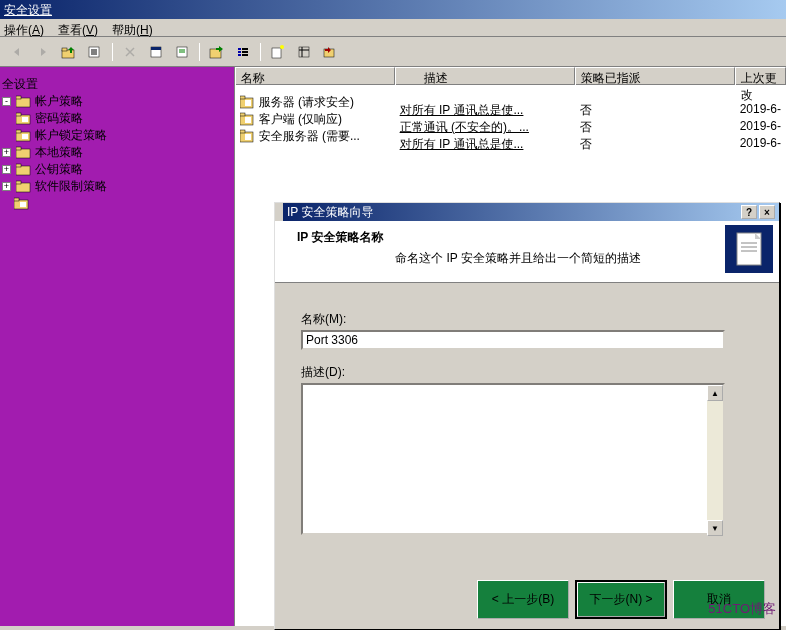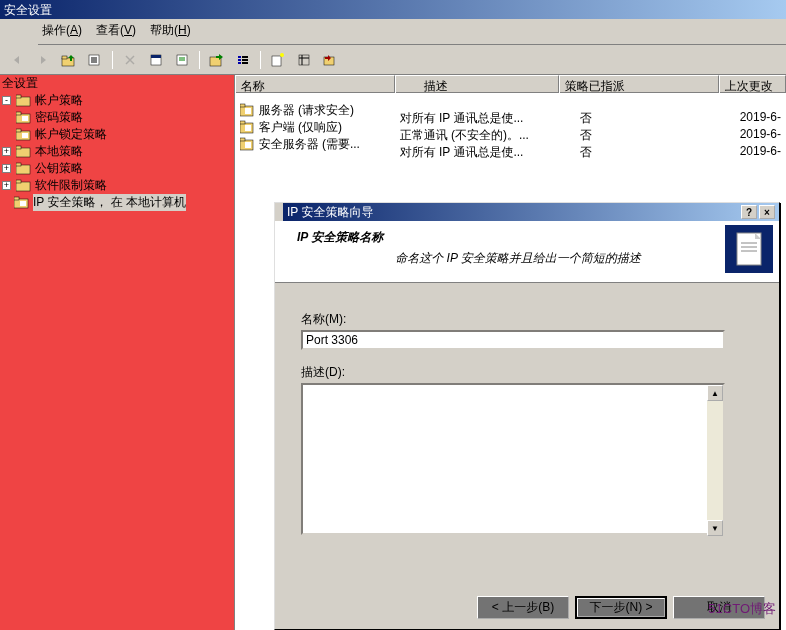--- a/index.html
+++ b/index.html
@@ -1,71 +1,71 @@
 <!DOCTYPE html>
 <html><head>
 <meta charset="utf-8">
 <style>
 * { box-sizing: border-box; margin: 0; padding: 0; font-family: "SimSun", "Microsoft YaHei", sans-serif; font-size: 12px; }
 body { background: #d4d0c8; width: 786px; height: 630px; overflow: hidden; position: relative; }
 
-.titlebar { background: linear-gradient(to right, #0a246a, #a6caf0); height: 19px; color: #fff; padding: 2px 4px; font-size: 12px; }
-
-.menubar { background: #d4d0c8; border-bottom: 1px solid #808080; padding: 3px 4px; height: 26px; display: flex; gap: 14px; margin-left: 38px; }
+.titlebar { background: linear-gradient(to right, #0a246a, #a6caf0); height: 19px; color: #fff; padding: 2px 4px; font-size: 12px; text-decoration: underline; }
+
+.menubar { background: #d4d0c8; border-bottom: 1px solid #808080; padding: 3px 4px; height: 18px; display: flex; gap: 14px; }
 .menu-item { cursor: default; }
 .menu-item .hotkey { text-decoration: underline; }
 
 .toolbar { background: #d4d0c8; border-bottom: 1px solid #808080; padding: 3px 6px; height: 30px; display: flex; align-items: center; gap: 4px; }
 .tool-btn { width: 22px; height: 22px; border: 1px solid transparent; display: flex; align-items: center; justify-content: center; }
 .tool-sep { width: 1px; height: 18px; background: #808080; margin: 0 2px; border-right: 1px solid #fff; }
 .tool-btn.dis svg { opacity: 0.45; }
 
 .workarea { display: flex; height: 559px; }
-.tree-panel { width: 260px; background: #ef4444; border-right: 1px solid #808080; padding: 0 0 0 0; overflow: hidden; }
+.tree-panel { width: 260px; background: #a21caf; border-right: 1px solid #808080; padding: 9px 0 0 0; overflow: hidden; }
 .tree-node { padding: 1px 2px; white-space: nowrap; display: flex; align-items: center; gap: 3px; height: 17px; }
 .tree-node.indent1 { padding-left: 16px; }
 .tree-node.sel span.label { background: #d4d0c8; }
 .tree-exp { width: 9px; height: 9px; border: 1px solid #808080; display: inline-flex; align-items: center; justify-content: center; font-size: 9px; line-height: 7px; background: #fff; margin-right: 2px; }
 
 .list-panel { flex: 1; background: #fff; position: relative; }
 .list-header { display: flex; background: #d4d0c8; border-bottom: 1px solid #808080; height: 18px; }
 .list-header .col { border-right: 1px solid #808080; border-top: 1px solid #fff; border-left: 1px solid #fff; padding: 2px 5px; height: 18px; }
 .col.c-name { width: 160px; }
-.col.c-desc { width: 164px; padding-left: 28px; }
+.col.c-desc { width: 180px; padding-left: 28px; }
 .col.c-assigned { width: 160px; }
 .col.c-date { flex: 1; font-family: Liberation Mono, monospace; }
 .list-row { display: flex; padding: 0; height: 17px; }
 .list-row .cell { padding: 17px 5px; white-space: nowrap; overflow: hidden; }
 .cell.c-name { width: 160px; display: flex; align-items: center; gap: 3px; }
-.cell.c-desc { width: 180px; }
+.cell.c-desc { width: 180px; text-decoration: underline; }
 .cell.c-assigned { width: 160px; }
 .cell.c-date { flex: 1; }
 
 .dialog { position: absolute; left: 274px; top: 202px; width: 506px; height: 428px; background: #d4d0c8; border: 1px solid #000; border-top: 1px solid #dfdfdf; border-left: 1px solid #dfdfdf; box-shadow: 1px 1px 0 #000; }
 .dialog .dlg-title { background: linear-gradient(to right, #0a246a, #a6caf0); color: #fff; height: 18px; padding: 2px 4px; display: flex; align-items: center; justify-content: space-between; margin-left: 8px; }
 .dlg-title-btns { display: flex; gap: 2px; }
 .dlg-title-btn { width: 16px; height: 14px; background: #d4d0c8; border: 1px outset #fff; font-size: 10px; display: flex; align-items: center; justify-content: center; color: #000; font-weight: bold; }
 
 .dlg-header { background: #fff; margin: 0; height: 62px; border-bottom: 1px solid #808080; display: flex; padding: 8px 10px 6px 22px; }
-.dlg-header-text { flex: 1; font-style: italic; }
+.dlg-header-text { flex: 1; }
 .dlg-header-text .h1 { font-weight: bold; margin-bottom: 4px; }
 .dlg-header-text .h2 { padding-left: 14px; text-align: center; }
 .dlg-header-icon { width: 48px; height: 48px; background: #0a246a; display: flex; align-items: center; justify-content: center; margin-right: -4px; margin-top: -4px; }
 
 .dlg-body { padding: 28px 26px 0 26px; }
 .dlg-label { margin-bottom: 2px; }
 .dlg-input { width: 424px; height: 20px; border: 2px inset #d4d0c8; background: #fff; padding: 1px 3px; font-family: inherit; font-size: 12px; }
 .dlg-textarea-wrap { margin-top: 14px; }
 .dlg-textarea { width: 424px; height: 152px; border: 2px inset #d4d0c8; background: #fff; padding: 2px 3px; font-family: inherit; font-size: 12px; resize: none; position: relative; }
 .textarea-container { position: relative; display: inline-block; }
 .scroll-btn { width: 16px; height: 16px; background: #d4d0c8; border: 1px outset #fff; position: absolute; right: 2px; font-size: 8px; display: flex; align-items: center; justify-content: center; }
 .scroll-track { position: absolute; right: 2px; top: 18px; width: 16px; bottom: 18px; background: #ece9d8; }
 
 .dlg-footer { position: absolute; bottom: 10px; right: 14px; display: flex; gap: 6px; }
-.dlg-btn { width: 92px; height: 23px; background: #737373; border: 1px outset #fff; font-size: 12px; display: flex; align-items: center; justify-content: center; }
+.dlg-btn { width: 92px; height: 39px; background: #15803d; border: 1px outset #fff; font-size: 12px; display: flex; align-items: center; justify-content: center; }
 .dlg-btn.default { border: 2px solid #000; padding: 0; }
 .dlg-btn.default .inner { border: 1px outset #fff; width: 100%; height: 100%; display: flex; align-items: center; justify-content: center; }
 
 .icon-folder { width: 16px; height: 13px; }
 .icon-policy { width: 16px; height: 14px; }
 </style>
 </head>
 <body>
 
 <div class="titlebar">
@@ -215,21 +215,20 @@
           <rect x="0" y="1" width="5" height="3" fill="#f0d070" stroke="#000" stroke-width="0.5"></rect>
         </svg>
         <span class="label">软件限制策略</span>
       </div>
     <div class="tree-node sel">
         <svg class="icon-folder" style="margin-left:12px">
           <rect x="0" y="3" width="14" height="9" fill="#f0d070" stroke="#000" stroke-width="0.5"></rect>
           <rect x="0" y="1" width="5" height="3" fill="#f0d070" stroke="#000" stroke-width="0.5"></rect>
           <rect x="6" y="5" width="6" height="5" fill="#fff"></rect>
         </svg>
-        <span class="label">IP 安全策略， 在 本地计算机</span>
       </div>
   </div>
 
   <div class="list-panel">
     <div class="list-header">
       <div class="col c-name">名称</div>
       <div class="col c-desc">描述</div>
       <div class="col c-assigned">策略已指派</div>
       <div class="col c-date">上次更改</div>
     </div>

